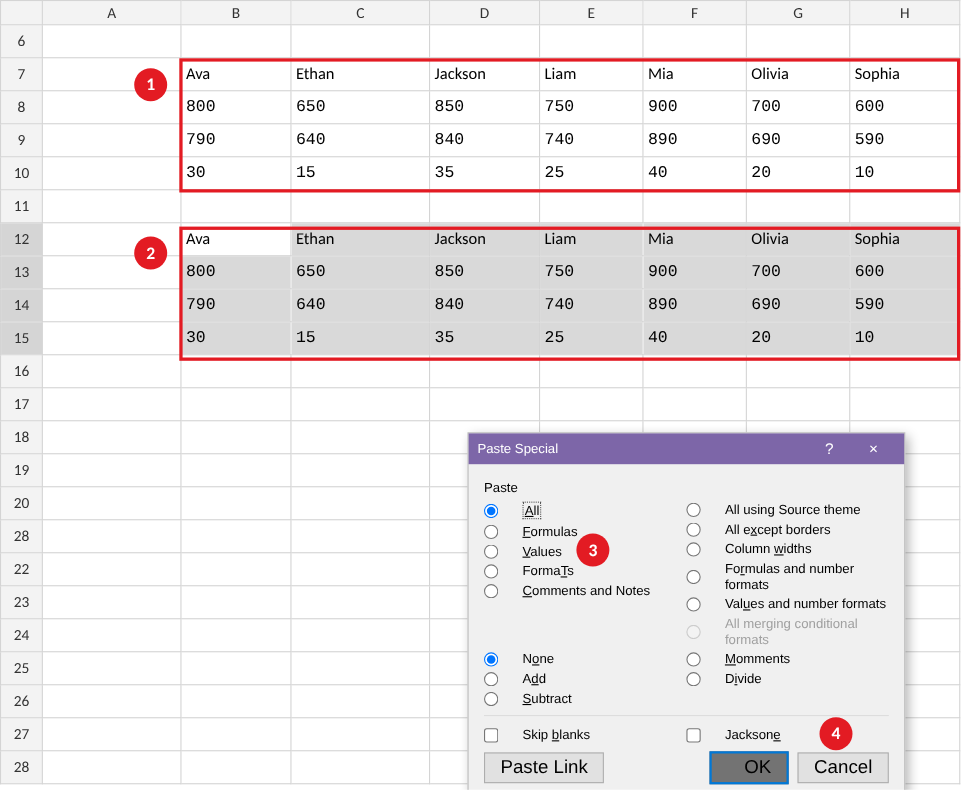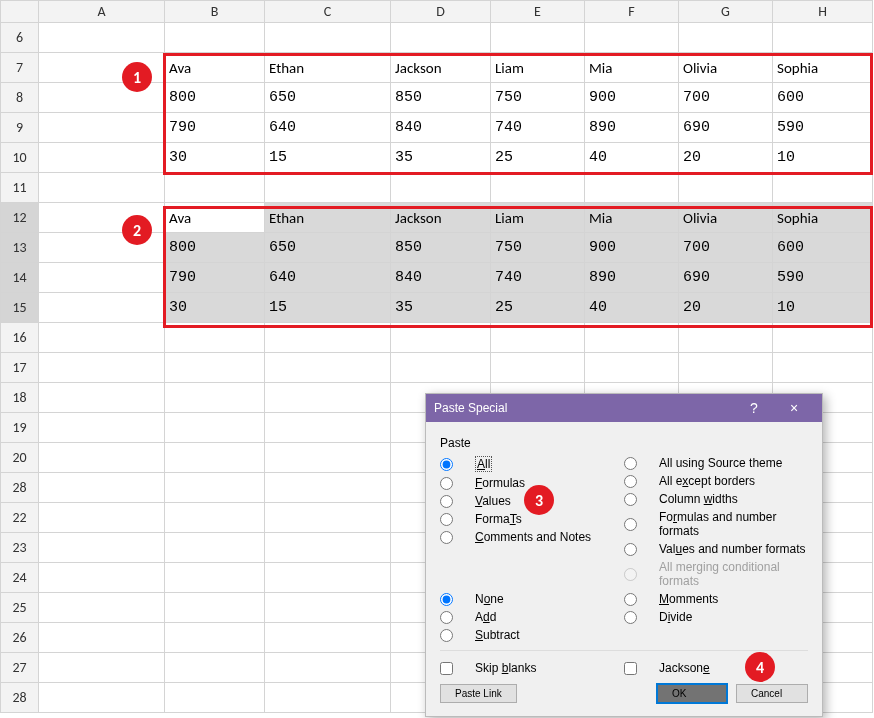--- a/index.html
+++ b/index.html
@@ -138,24 +138,24 @@
     display: flex;
     align-items: center;
     gap: 8px;
     margin-top: 6px;
   }
   .dlg-btns .spacer { flex: 1; }
   .btn {
     border: 1px solid #adadad;
     background: #e1e1e1;
     padding: 3px 14px;
-    font-size: 10px;
+    font-size: 17px;
     font-family: inherit;
     min-width: 72px;
-    text-align: left;
+    text-align: right;
   }
   .btn.ok { border: 2px solid #0078d7; background: #737373; }
   .chkrow { display: flex; margin-top: 8px; }
   .chkrow .half { flex: 1; }
 </style>
 </head>
 <body>
 
 <table class="sheet">
   <colgroup>

